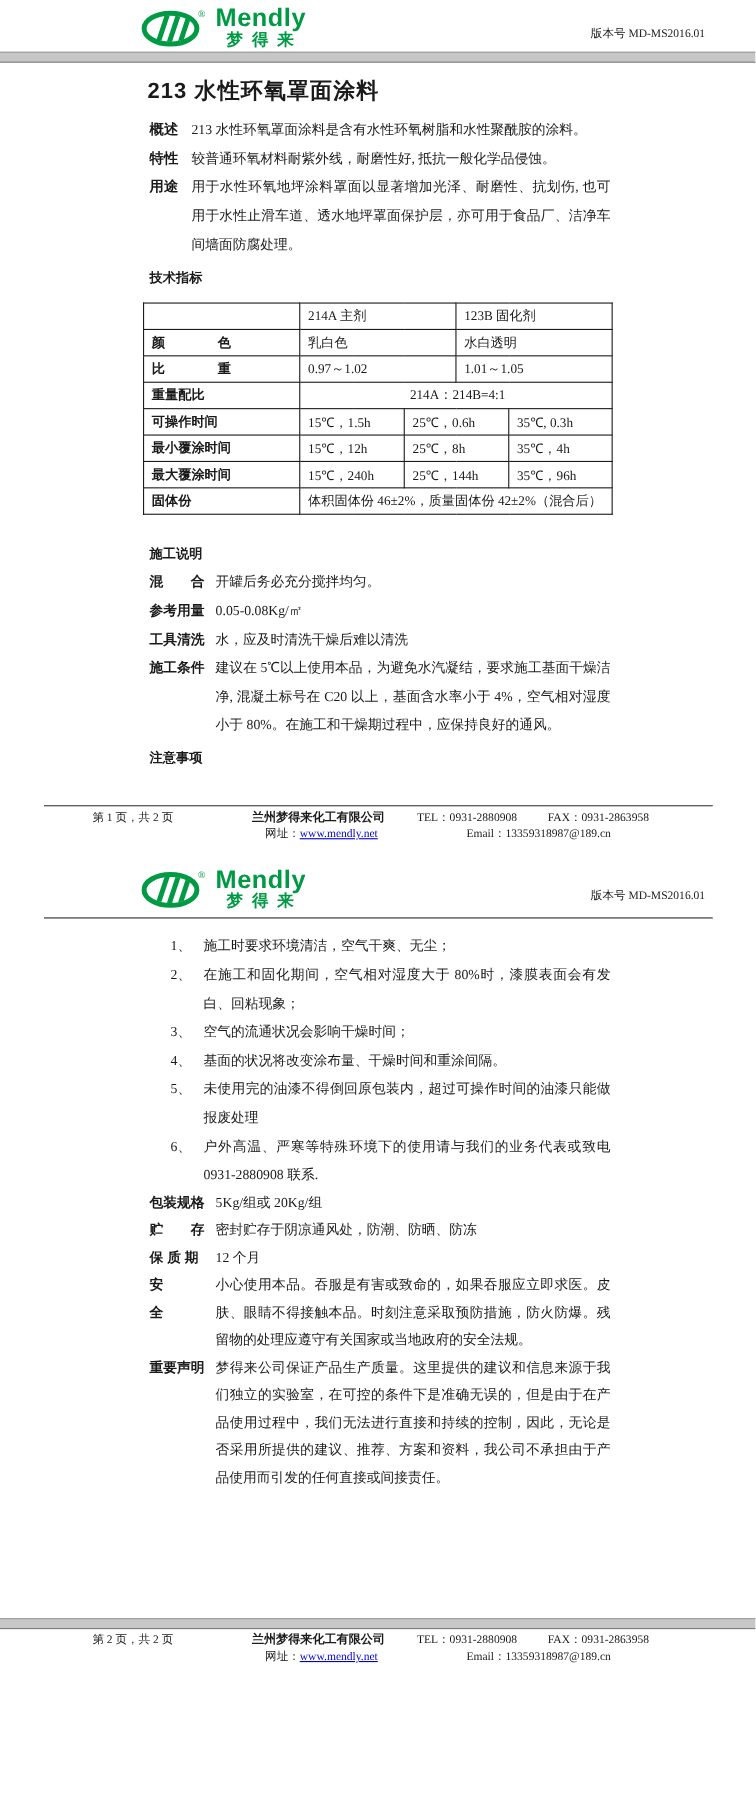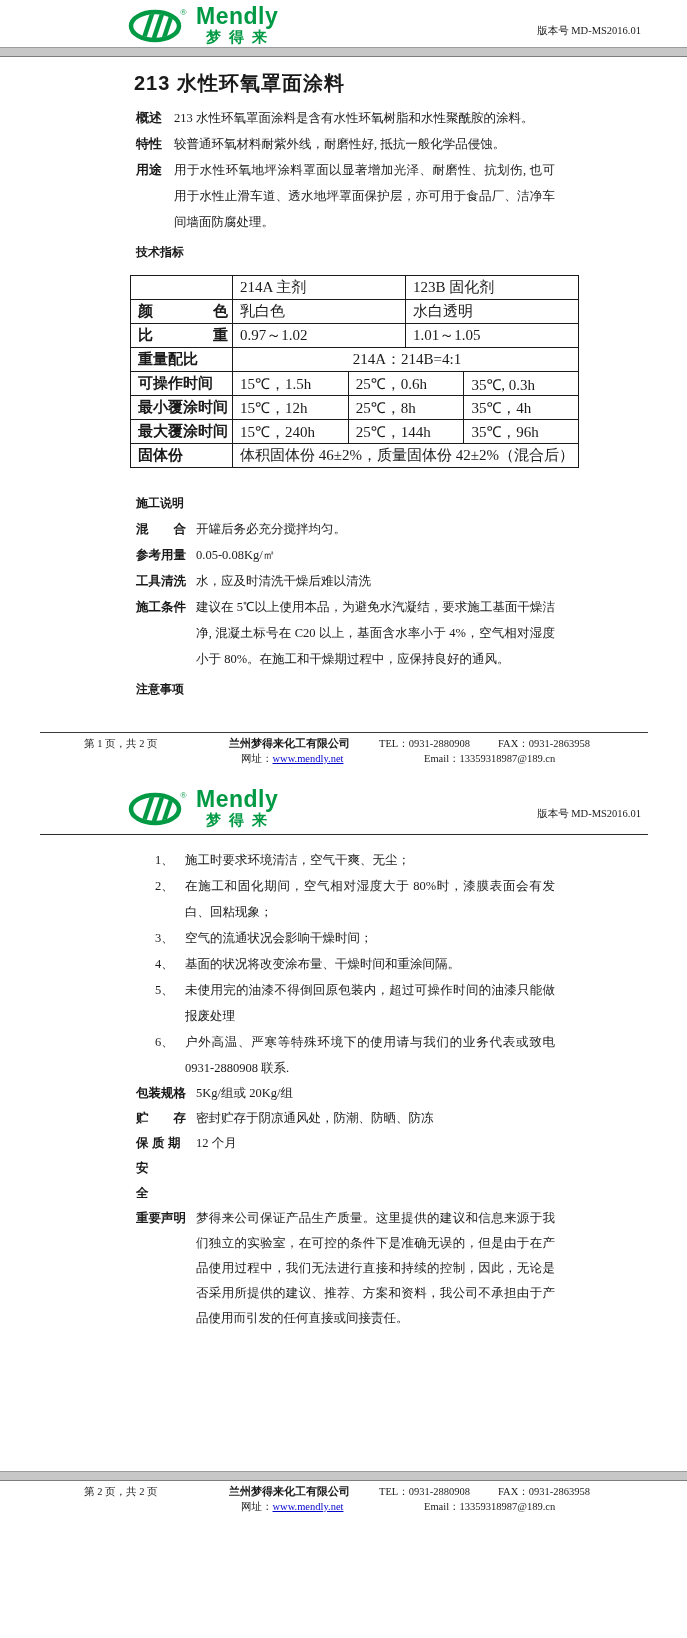--- a/index.html
+++ b/index.html
@@ -36,21 +36,21 @@
 
   .sec { display:flex; line-height:26px; font-size:12.5px; }
   .slbl { font-family:"Liberation Sans", sans-serif; font-weight:bold;
           font-size:13px; width:30px; flex:0 0 auto; }
   .stxt { margin-left:8px; text-align:justify; flex:1; }
 
   .heading { font-family:Liberation Sans, sans-serif; font-weight:bold;
              font-size:12px; line-height:26px; margin-top:4px; }
 
   table.spec { border-collapse:collapse; width:427px; margin:10px 0 0 -6px;
-               font-size:15px; }
+               font-size:12px; }
   table.spec td { border:1px solid #1a1a1a; height:24px; padding:1px 4px 1px 7px;
                   white-space:nowrap; }
   td.tl { font-family:"Liberation Sans", sans-serif; font-weight:bold; }
   td.ctr { text-align:center; }
 
   .crow { display:flex; line-height:26px; font-size:12.5px; }
   .clbl { font-family:"Liberation Sans", sans-serif; font-weight:bold;
           font-size:12.5px; width:52px; flex:0 0 auto; }
   .ctxt { margin-left:8px; text-align:justify; flex:1; }
 
@@ -287,20 +287,21 @@
       <div class="p2row">
         <span class="p2lbl">贮　　存</span>
         <span class="p2txt">密封贮存于阴凉通风处，防潮、防晒、防冻</span>
       </div>
       <div class="p2row">
         <span class="p2lbl">保 质 期</span>
         <span class="p2txt">12 个月</span>
       </div>
       <div class="p2row">
         <span class="p2lbl">安　　　全</span>
+        <span class="p2txt">小心使用本品。吞服是有害或致命的，如果吞服应立即求医。皮肤、眼睛不得接触本品。时刻注意采取预防措施，防火防爆。残留物的处理应遵守有关国家或当地政府的安全法规。</span>
       </div>
       <div class="p2row">
         <span class="p2lbl">重要声明</span>
         <span class="p2txt">梦得来公司保证产品生产质量。这里提供的建议和信息来源于我们独立的实验室，在可控的条件下是准确无误的，但是由于在产品使用过程中，我们无法进行直接和持续的控制，因此，无论是否采用所提供的建议、推荐、方案和资料，我公司不承担由于产品使用而引发的任何直接或间接责任。</span>
       </div>
     </main>
 
     <footer class="ftr ftr2">
       <div class="band"></div>
       <div class="fgrid">

